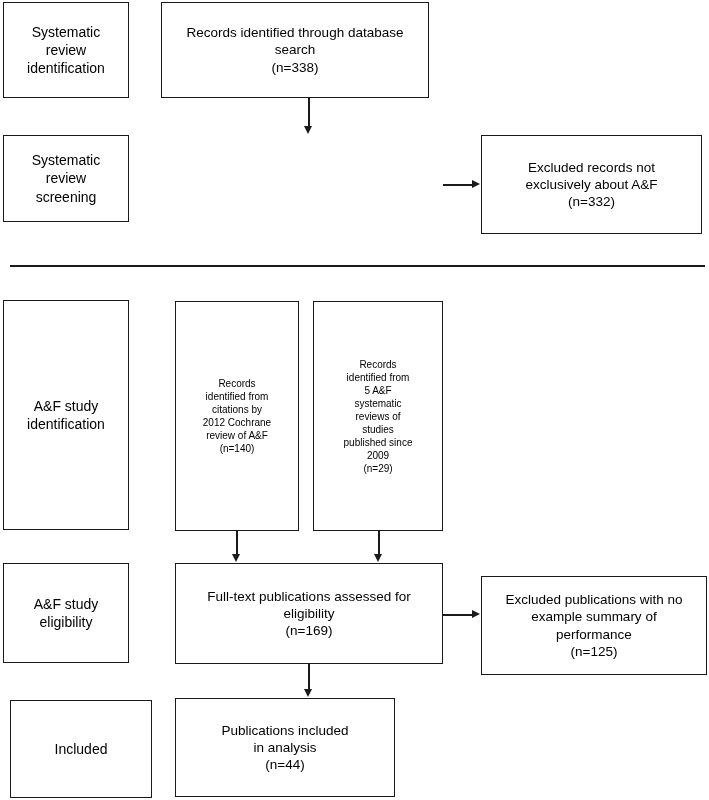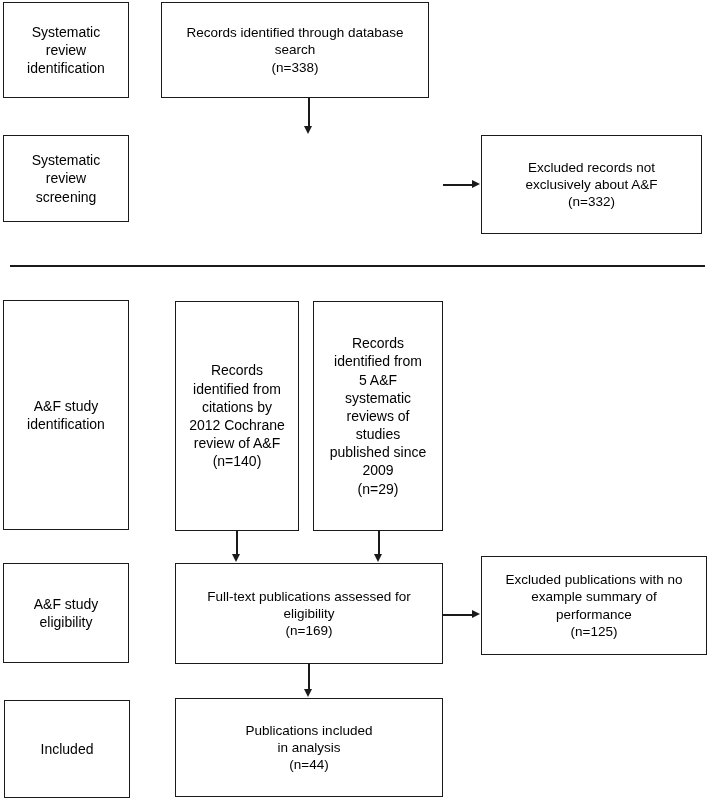--- a/index.html
+++ b/index.html
@@ -36,21 +36,21 @@
   .box .txt {
     display: block;
     width: 100%;
     white-space: pre-line;
   }
   .label-box {
     font-size: 14px;
     line-height: 1.3;
   }
   .narrow {
-    font-size: 14px;
+    font-size: 10px;
     line-height: 1.3;
   }
   .divider {
     position: absolute;
     background: #1a1a1a;
     height: 2px;
   }
   .connector {
     position: absolute;
     background: #1a1a1a;
@@ -155,33 +155,33 @@
 
   <div class="box" style="left:175px; top:563px; width:268px; height:101px;">
     <span class="txt">Full-text publications assessed for
 eligibility
 (n=169)</span>
   </div>
 
   <div class="connector h-line" style="left:443px; top:614px; width:30px;"></div>
   <div class="arrow-right" style="left:472px; top:610.4px;"></div>
 
-  <div class="box" style="left:481px; top:556px; width:226px; height:99px;">
+  <div class="box" style="left:481px; top:576px; width:226px; height:99px;">
     <span class="txt">Excluded publications with no
 example summary of
 performance
 (n=125)</span>
   </div>
 
   <div class="connector v-line" style="left:308px; top:664px; height:26px;"></div>
   <div class="arrow-down" style="left:304.4px; top:689px;"></div>
 
-  <div class="box label-box" style="left:4px; top:700px; width:126px; height:98px;">
+  <div class="box label-box" style="left:10px; top:700px; width:142px; height:98px;">
     <span class="txt">Included</span>
   </div>
 
-  <div class="box" style="left:175px; top:698px; width:268px; height:99px;">
+  <div class="box" style="left:175px; top:698px; width:220px; height:99px;">
     <span class="txt">Publications included
 in analysis
 (n=44)</span>
   </div>
 
 </div>
 
 </body></html>

